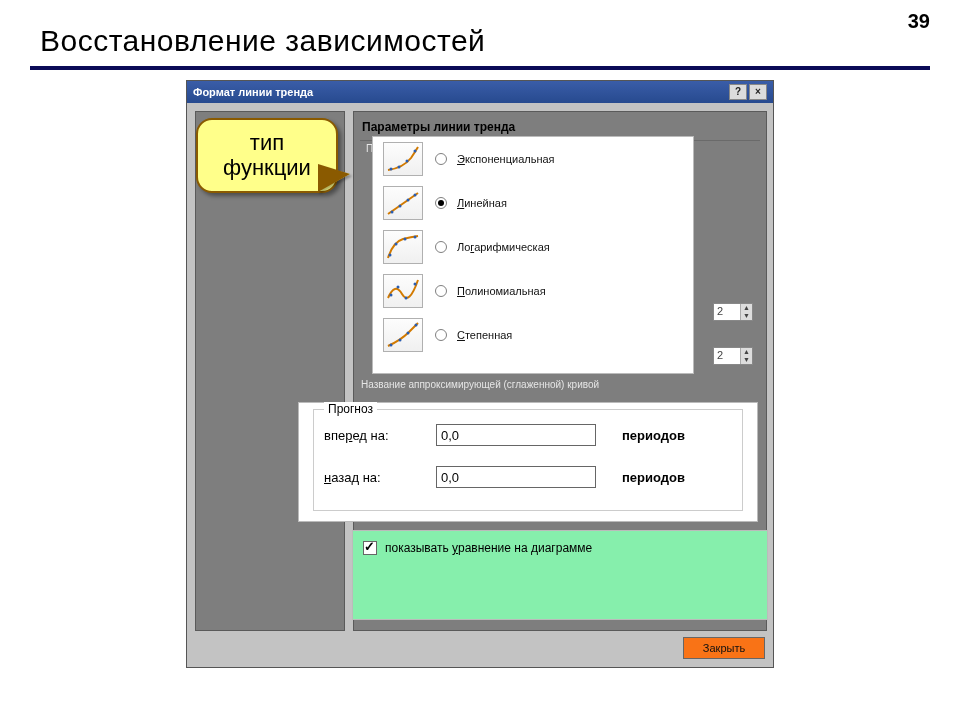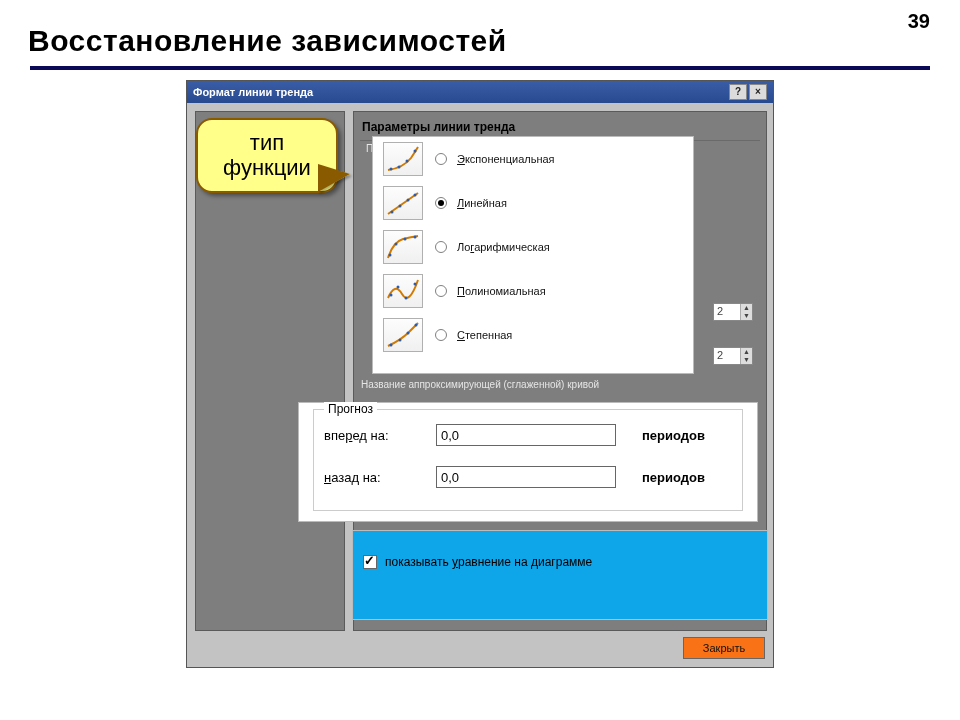--- a/index.html
+++ b/index.html
@@ -1,20 +1,20 @@
 <!DOCTYPE html>
 <html><head>
 <meta charset="utf-8">
 <style>
   * { box-sizing: border-box; }
   html, body { margin: 0; padding: 0; font-family: Arial, sans-serif; }
   body { width: 960px; height: 720px; background: #fff; position: relative; }
 
   .page-number { position: absolute; top: 10px; right: 30px; font-size: 20px; font-weight: bold; color: #000; }
-  .title { font-size: 30px; font-weight: bold; color: #000; margin: 24px 0 8px 28px; letter-spacing: 0.5px; }
+  .title { font-size: 30px; font-weight: normal; color: #000; margin: 24px 0 8px 40px; letter-spacing: 0.5px; }
   .rule { height: 4px; background: #0a0a57; margin: 0 30px 10px 30px; }
 
   .stage { position: relative; margin: 0 auto; width: 588px; height: 588px; }
 
   .win { position: absolute; left: 0; top: 0; width: 588px; height: 588px; background: #c3c3c3; border: 1px solid #555; }
   .titlebar { height: 22px; background: linear-gradient(#3a5da8, #274a8f); display: flex; align-items: center; padding: 0 6px; color: #fff; font-size: 11px; font-weight: bold; }
   .titlebar .spacer { flex: 1; }
   .win-btn { width: 18px; height: 16px; background: #dcdcdc; border: 1px solid #888; margin-left: 2px; font-size: 10px; line-height: 14px; text-align: center; color: #222; font-family: sans-serif; }
 
   .leftpane { position: absolute; left: 8px; top: 30px; width: 150px; height: 520px; background: #7e7e7e; border: 1px solid #5a5a5a; }
@@ -41,25 +41,25 @@
   .type-radio.sel::after { content: ""; position: absolute; left: 2px; top: 2px; width: 6px; height: 6px; background: #000; border-radius: 50%; }
   .type-label { font-size: 11px; color: #111; }
   .type-label u { text-decoration: underline; }
 
   
   .forecast { position: absolute; left: 112px; top: 322px; width: 460px; height: 120px; background: #fff; border: 1px solid #bbb; }
   .fs { position: absolute; left: 14px; top: 6px; right: 14px; bottom: 10px; border: 1px solid #ccc; }
   .fs-legend { position: absolute; left: 10px; top: -8px; background: #fff; padding: 0 4px; font-size: 12px; }
   .f-row { display: flex; align-items: center; height: 34px; margin: 8px 10px 0 10px; font-size: 13px; }
   .f-row label { width: 112px; font-weight: normal; }
-  .f-row .inp { width: 180px; height: 22px; border: 1px solid #666; padding: 1px 4px; font-size: 13px; font-family: sans-serif; }
+  .f-row .inp { width: 160px; height: 22px; border: 1px solid #666; padding: 1px 4px; font-size: 13px; font-family: sans-serif; }
   .f-row .unit { margin-left: 26px; font-weight: bold; }
 
   
-  .chkpanel { position: absolute; left: 166px; top: 450px; width: 416px; height: 90px; background: #0ea5e9; border: 1px solid #bbb; padding: 20px 8px; }
+  .chkpanel { position: absolute; left: 166px; top: 450px; width: 416px; height: 90px; background: #86efac; border: 1px solid #bbb; padding: 6px 8px; }
   .chk-row { display: flex; align-items: flex-start; font-size: 12px; margin: 4px 2px; }
   .chkbox { width: 14px; height: 14px; border: 1px solid #666; background: #fff; margin-right: 8px; position: relative; flex: none; }
   .chkbox.checked::after { content: "✓"; position: absolute; left: 0px; top: -3px; font-size: 13px; color: #000; font-weight: bold; }
   .chk-label { line-height: 15px; }
 
   
   .callout { position: absolute; left: 10px; top: 38px; width: 142px; }
   .callout-box { background: #ffff8a; border: 2px solid #8a5a00; border-radius: 16px; padding: 10px 4px; text-align: center; font-size: 22px; color: #000; box-shadow: 3px 3px 4px rgba(0,0,0,0.4); line-height: 1.15; }
   .callout-tail { position: absolute; right: -12px; top: 48px; width: 0; height: 0; border-top: 8px solid transparent; border-bottom: 16px solid transparent; border-left: 30px solid #ffff8a; filter: drop-shadow(2px 2px 1px rgba(0,0,0,0.3)); }
   .callout-tail::before { content: ""; position: absolute; left: -32px; top: -10px; border-top: 10px solid transparent; border-bottom: 18px solid transparent; border-left: 32px solid #8a5a00; z-index: -1; }

